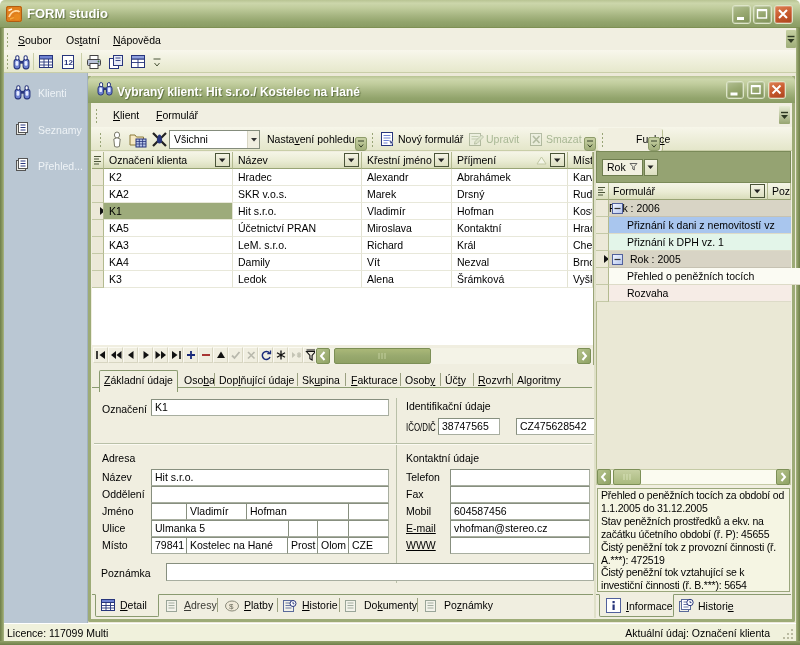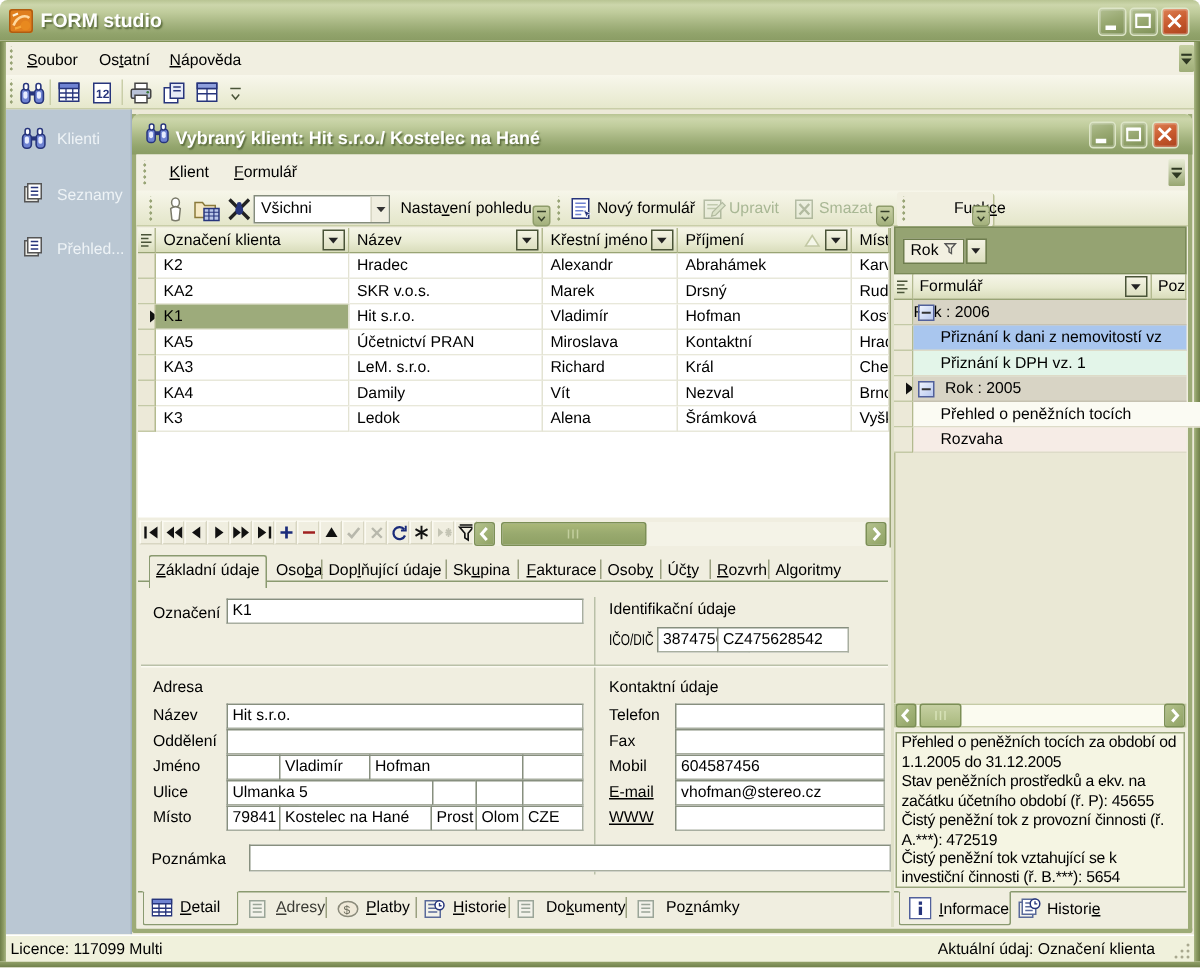--- a/index.html
+++ b/index.html
@@ -389,21 +389,21 @@
 <div class="a" style="left:473px;top:373px;width:1px;height:13px;background:#9aa080"></div>
 <div class="a" style="left:512px;top:373px;width:1px;height:13px;background:#9aa080"></div>
 <div class="lbl" style="left:102px;top:403px">Označení</div>
 <div class="inp" style="left:151px;top:399px;width:238px;height:17px">K1</div>
 <div class="a" style="left:396px;top:398px;width:1px;height:185px;background:#b9c0a8"></div>
 <div class="a" style="left:94px;top:443px;width:498px;height:1px;background:#b9c0a8"></div>
 <div class="a" style="left:94px;top:444px;width:498px;height:1px;background:#fbfaf2"></div>
 <div class="lbl" style="left:406px;top:400px">Identifikační údaje</div>
 <div class="lbl" style="left:406px;top:421px;transform:scaleX(.75);transform-origin:0 0">IČO/DIČ</div>
 <div class="inp" style="left:438px;top:418px;width:62px;height:17px">38747565</div>
-<div class="inp" style="left:478px;top:418px;width:88px;height:17px">CZ475628542</div>
+<div class="inp" style="left:516px;top:418px;width:88px;height:17px">CZ475628542</div>
 <div class="lbl" style="left:102px;top:452px">Adresa</div>
 <div class="lbl" style="left:406px;top:452px">Kontaktní údaje</div>
 <div class="lbl" style="left:102px;top:471px">Název</div>
 <div class="lbl" style="left:102px;top:488px">Oddělení</div>
 <div class="lbl" style="left:102px;top:505px">Jméno</div>
 <div class="lbl" style="left:102px;top:522px">Ulice</div>
 <div class="lbl" style="left:102px;top:539px">Místo</div>
 <div class="inp" style="left:151px;top:469px;width:238px;height:17px">Hit s.r.o.</div>
 <div class="inp" style="left:151px;top:486px;width:238px;height:17px"></div>
 <div class="inp" style="left:151px;top:503px;width:36px;height:17px"></div>

